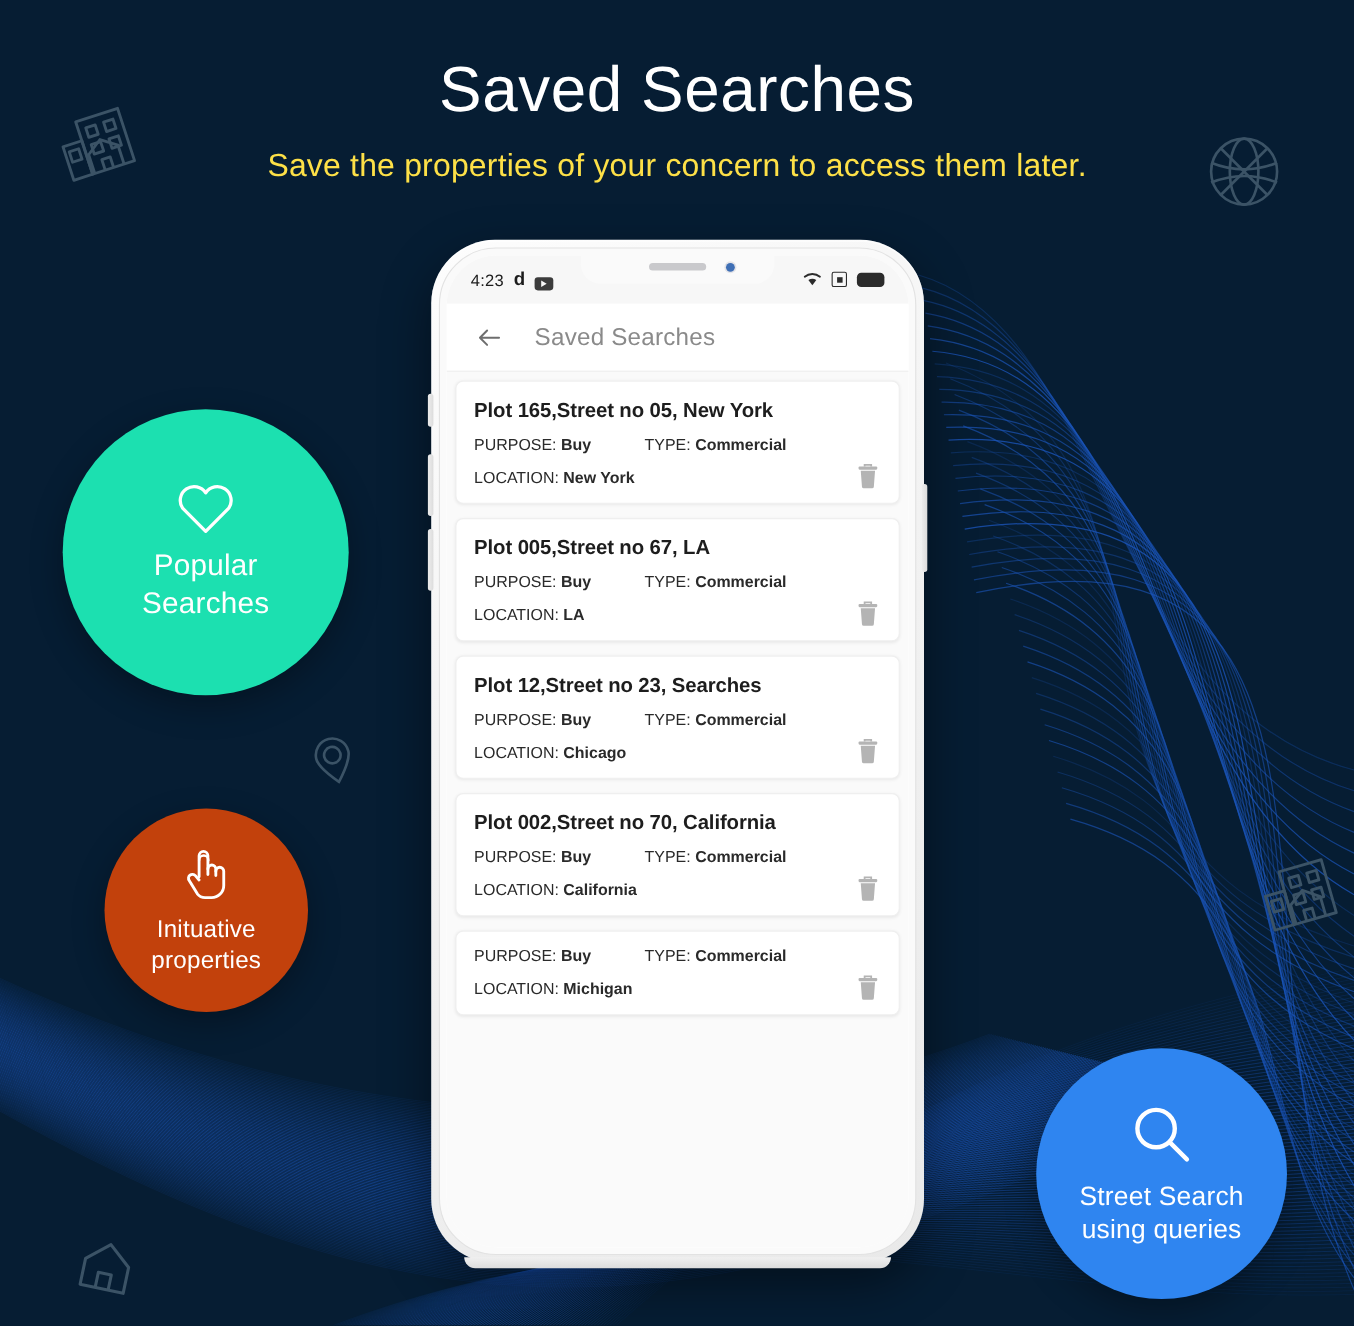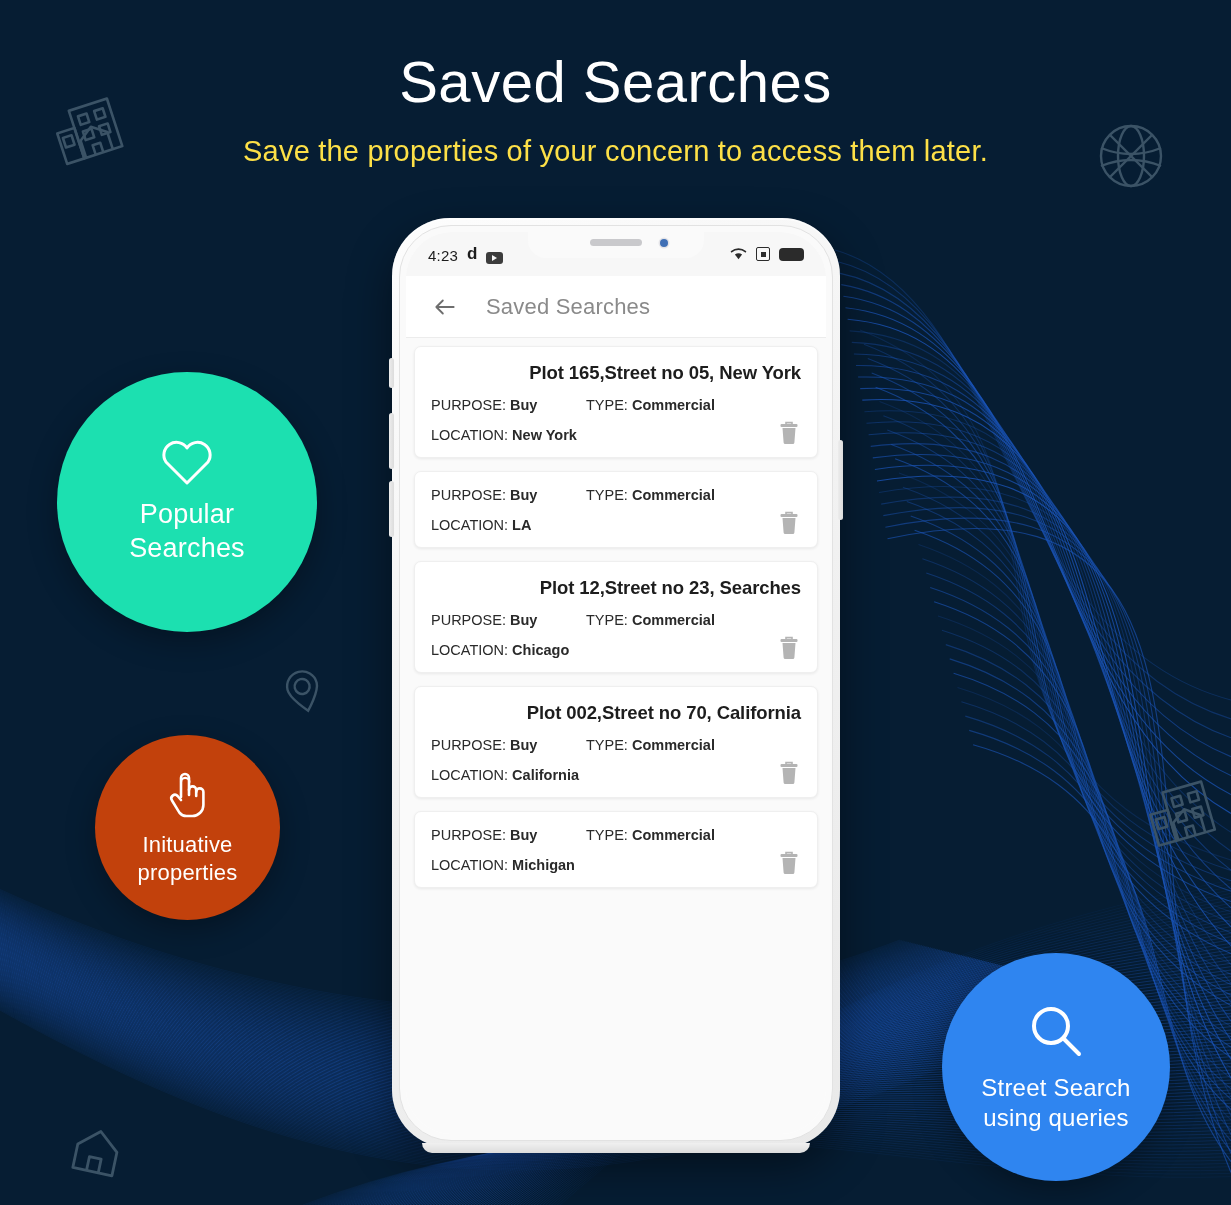--- a/index.html
+++ b/index.html
@@ -119,21 +119,21 @@
     background:#ffffff;
     border:1px solid #efefef;
     border-radius:7px;
     box-shadow:0 1px 3px rgba(0,0,0,.07);
     padding:15px 16px 14px 16px;
     margin-bottom:13px;
     position:relative;
   }
   .card-title {
     font-size:18.5px; font-weight:700; color:#1d1d1d;
-    letter-spacing:-0.1px; margin-bottom:13px;text-align:right;
+    letter-spacing:-0.1px; margin-bottom:13px;
   }
   .card-row { display:flex; margin-bottom:14px; }
   .card-row:last-of-type { margin-bottom:0; }
   .kv { font-size:14.5px; color:#2a2a2a; }
   .kv .k { font-weight:400; }
   .kv .v { font-weight:700; }
   .kv-purpose { width:155px; flex:none; }
   .trash {
     position:absolute; right:18px; bottom:12px;
     width:20px; height:24px; color:#b4b4b4;
@@ -522,20 +522,21 @@
           <div class="card-row">
             <div class="kv"><span class="k">LOCATION:</span> <span class="v">New York</span></div>
           </div>
           <svg class="trash" viewBox="0 0 20 24">
             <rect x="1.5" y="3" width="17" height="3" rx="1" fill="currentColor"></rect>
             <path d="M7 3 V1.6 h6 V3" fill="none" stroke="currentColor" stroke-width="1.6"></path>
             <path d="M3.5 7 h13 l-1.1 14.4 a1.6 1.6 0 0 1 -1.6 1.5 H6.2 a1.6 1.6 0 0 1 -1.6 -1.5 Z" fill="currentColor"></path>
           </svg>
         </div>
         <div class="card">
+          <div class="card-title">Plot 005,Street no 67, LA</div>
           <div class="card-row">
             <div class="kv kv-purpose"><span class="k">PURPOSE:</span> <span class="v">Buy</span></div>
             <div class="kv"><span class="k">TYPE:</span> <span class="v">Commercial</span></div>
           </div>
           <div class="card-row">
             <div class="kv"><span class="k">LOCATION:</span> <span class="v">LA</span></div>
           </div>
           <svg class="trash" viewBox="0 0 20 24">
             <rect x="1.5" y="3" width="17" height="3" rx="1" fill="currentColor"></rect>
             <path d="M7 3 V1.6 h6 V3" fill="none" stroke="currentColor" stroke-width="1.6"></path>

